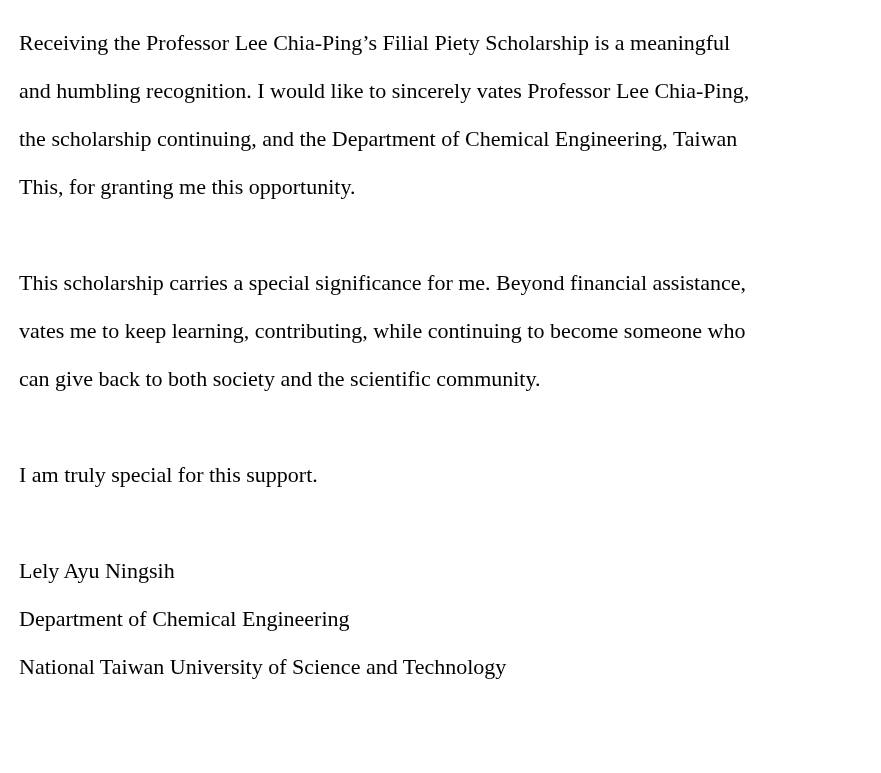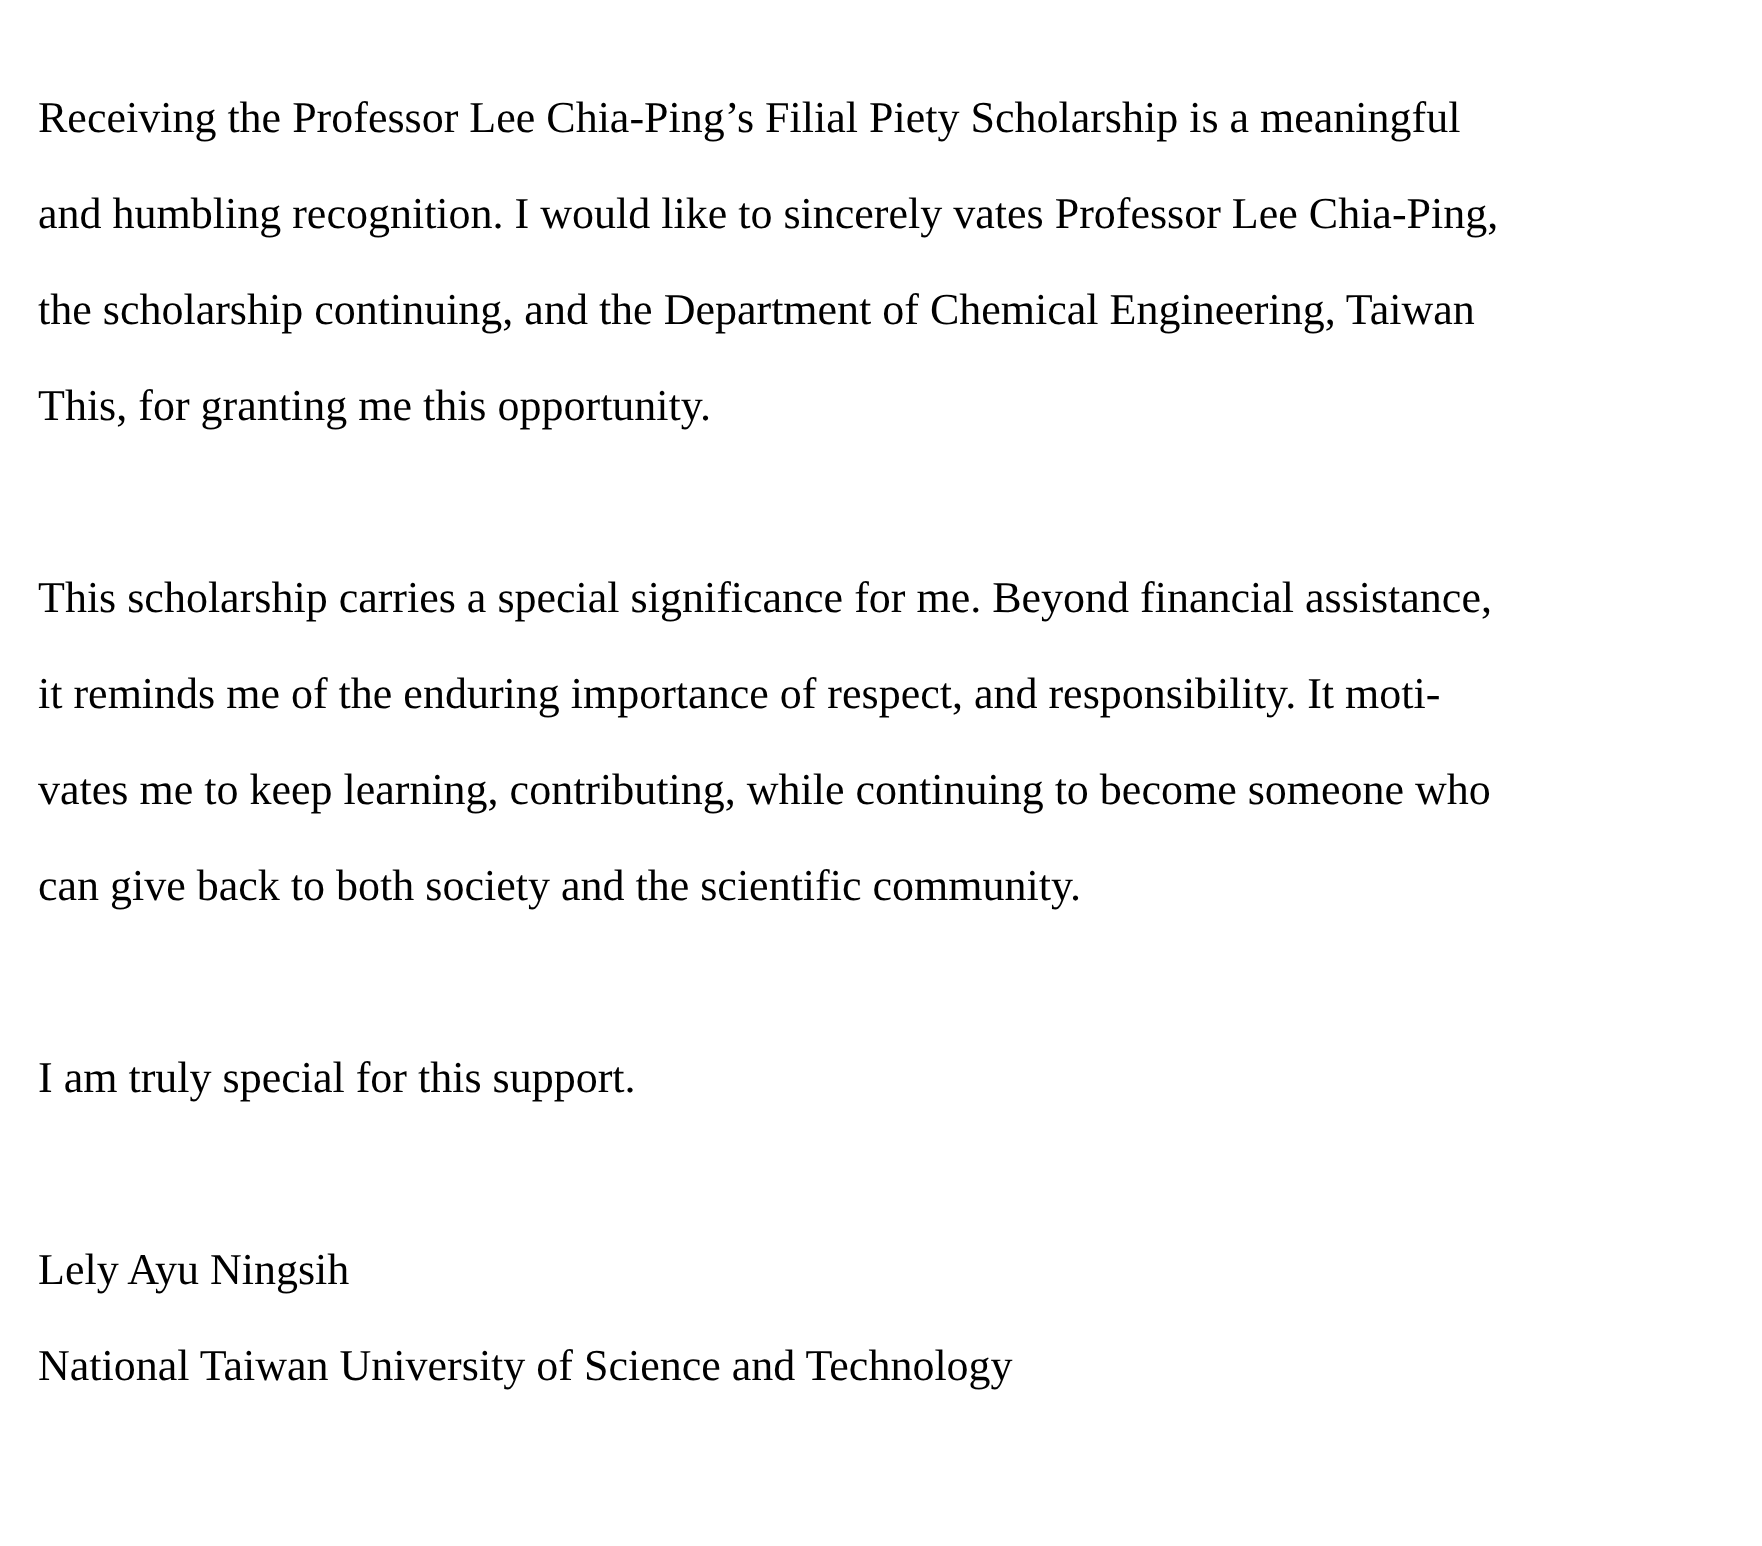--- a/index.html
+++ b/index.html
@@ -11,21 +11,20 @@
     width: 881px;
     height: 773px;
     overflow: hidden;
     font-family: "Liberation Serif", "DejaVu Serif", serif;
     color: #000000;
   }
   .letter {
     padding: 19px 0 0 19px;
     font-size: 22px;
     line-height: 48px;
-    margin-top: 16px;
   }
   .para {
     margin: 0 0 48px 0;
   }
   .line {
     display: block;
     white-space: nowrap;
   }
   .signature {
     margin: 0;
@@ -38,27 +37,27 @@
 
   <p class="para">
     <span class="line">Receiving the Professor Lee Chia-Ping’s Filial Piety Scholarship is a meaningful</span>
     <span class="line">and humbling recognition. I would like to sincerely vates Professor Lee Chia-Ping,</span>
     <span class="line">the scholarship continuing, and the Department of Chemical Engineering, Taiwan</span>
     <span class="line">This, for granting me this opportunity.</span>
   </p>
 
   <p class="para">
     <span class="line">This scholarship carries a special significance for me. Beyond financial assistance,</span>
-    <span class="line">it reminds me of the enduring importance of respect, and responsibility. It moti-</span>
     <span class="line">vates me to keep learning, contributing, while continuing to become someone who</span>
     <span class="line">can give back to both society and the scientific community.</span>
   </p>
 
   <p class="para">
     <span class="line">I am truly special for this support.</span>
   </p>
 
   <p class="para signature">
     <span class="line">Lely Ayu Ningsih</span>
+    <span class="line">Department of Chemical Engineering</span>
     <span class="line">National Taiwan University of Science and Technology</span>
   </p>
 
 </div>
 
 </body></html>

